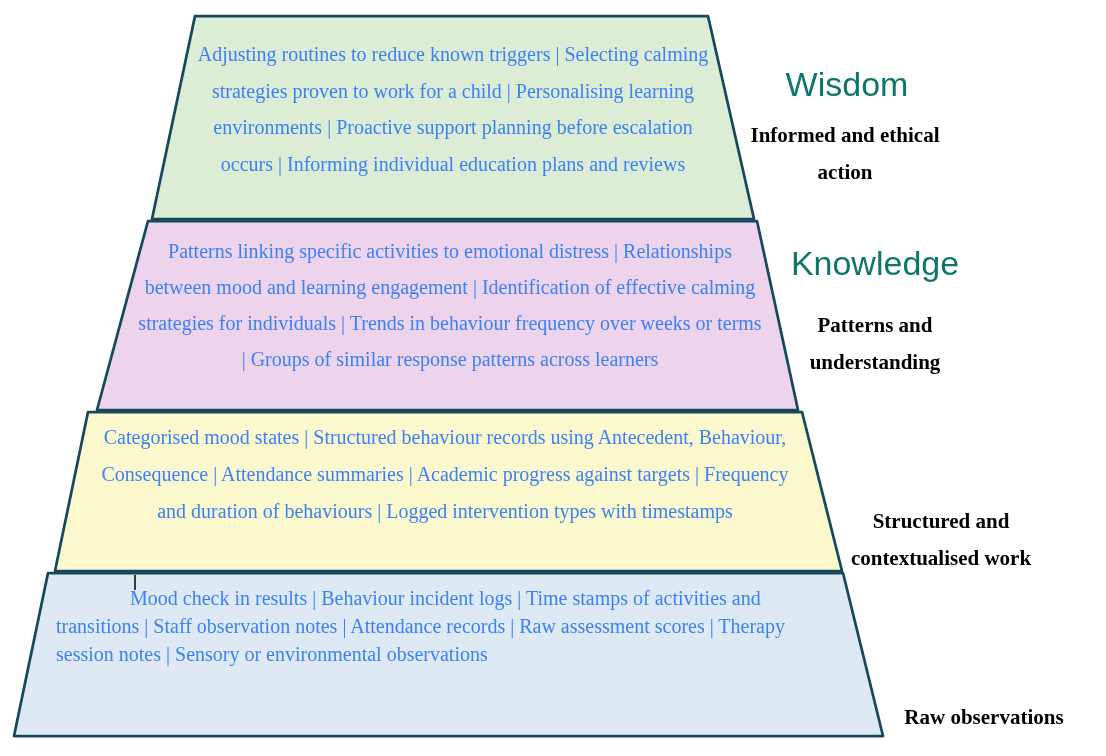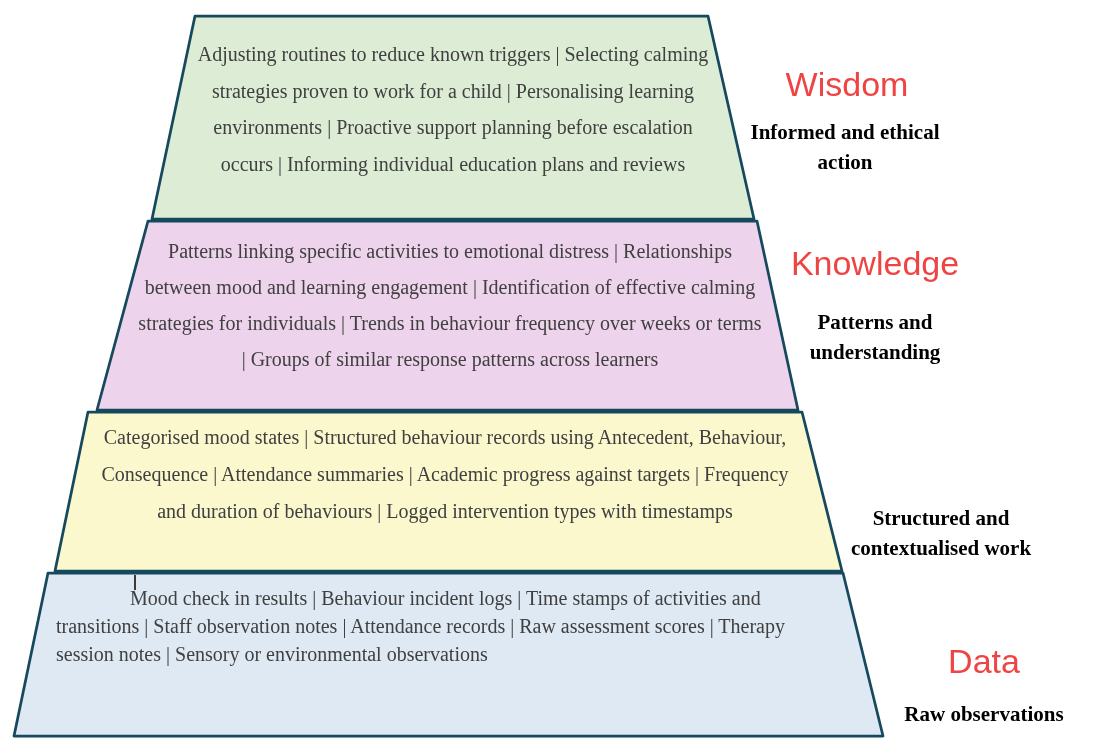--- a/index.html
+++ b/index.html
@@ -13,46 +13,46 @@
   }
   .pyramid-svg { position: absolute; left: 0; top: 0; }
   .layer-shape {
     stroke: #17495e;
     stroke-width: 2.75;
     stroke-linejoin: round;
   }
   .layer-text {
     position: absolute;
     text-align: center;
-    color: #404040;
+    color: #3b82f6;
     font-size: 20px;
     line-height: 36.5px;
   }
   #wisdom-text      { left: 193px; top: 36px;  width: 520px; }
   #knowledge-text   { left: 135px; top: 233px; width: 630px; line-height: 36px; }
   #information-text { left: 95px;  top: 419px; width: 700px; line-height: 37px; }
   #data-text        { left: 56px;  top: 584px; width: 756px;
                       text-align: left; text-indent: 74px; line-height: 28px; }
   .heading {
     position: absolute;
     font-family: "Liberation Sans", sans-serif;
     font-size: 34px;
     line-height: 40px;
-    color: #ef4444;
+    color: #0f766e;
     text-align: center;
   }
   #wisdom-label      { left: 737px; top: 64px;  width: 220px; }
   #knowledge-label   { left: 765px; top: 243px; width: 220px; }
   #information-label { left: 832px; top: 443px; width: 220px; }
   #data-label        { left: 874px; top: 641px; width: 220px; }
   .sublabel {
     position: absolute;
     font-weight: bold;
     font-size: 21px;
-    line-height: 30px;
+    line-height: 37px;
     color: #000000;
     text-align: center;
   }
   #wisdom-sub      { left: 725px; top: 117px; width: 240px; }
   #knowledge-sub   { left: 780px; top: 307px; width: 190px; }
   #information-sub { left: 826px; top: 503px; width: 230px; }
   #data-sub        { left: 864px; top: 699px; width: 240px; }
   .caret {
     position: absolute;
     left: 134px; top: 575px;
@@ -81,18 +81,17 @@
   <div id="information-text" class="layer-text">Categorised mood states | Structured behaviour records using Antecedent, Behaviour, Consequence | Attendance summaries | Academic progress against targets | Frequency and duration of behaviours | Logged intervention types with timestamps</div>
 
   <div id="wisdom-label" class="heading">Wisdom</div>
   <div id="wisdom-sub" class="sublabel">Informed and ethical action</div>
 
   <div id="knowledge-label" class="heading">Knowledge</div>
   <div id="knowledge-sub" class="sublabel">Patterns and understanding</div>
 
   <div id="information-sub" class="sublabel">Structured and contextualised work</div>
 
-  <div id="data-label" class="heading">Data</div>
   <div id="data-sub" class="sublabel">Raw observations</div>
 
   <div class="caret"></div>
 
 </div>
 
 </body></html>

